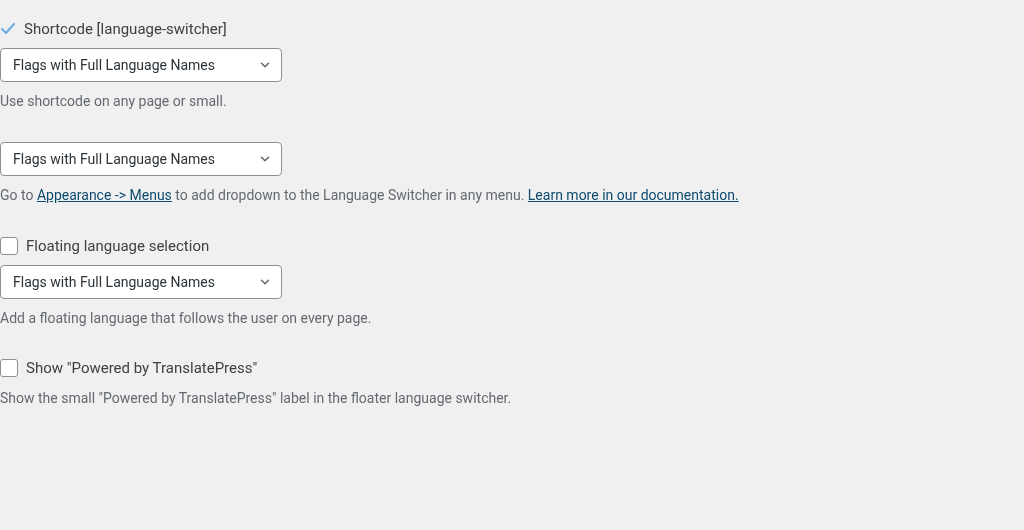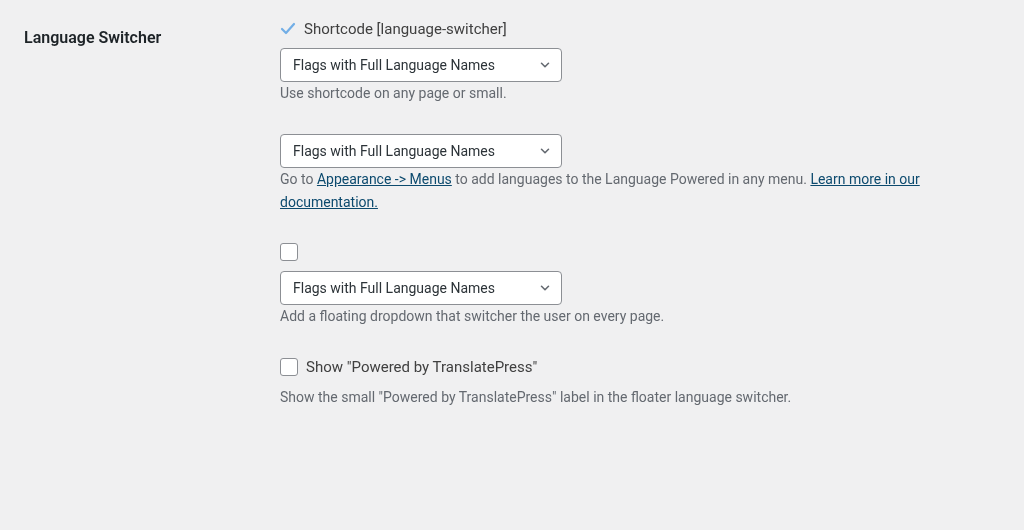--- a/index.html
+++ b/index.html
@@ -58,20 +58,21 @@
       cursor: pointer;
     }
     .section-title {
       font-weight: 400;
       font-size: 15px;
       color: #404040;
     }
     .select-wrap {
       position: relative;
       display: inline-block;
+      margin-bottom: 8px;
       margin-right: 10px;
     }
     .select {
       appearance: none;
       -webkit-appearance: none;
       background: #fff;
       border: 1px solid #8c8f94;
       border-radius: 4px;
       padding: 8px 36px 8px 12px;
       font-size: 14px;
@@ -101,23 +102,20 @@
     .selects-row {
       display: flex;
       flex-wrap: wrap;
       gap: 0;
     }
   </style>
 </head>
 <body>
 
 <div class="settings-row">
-  <div class="label-col">
-    <h3>Language Switcher</h3>
-  </div>
   <div class="content-col">
 
     <div class="section">
       <div class="section-header">
         <svg class="checkmark" viewBox="0 0 16 16" fill="none">
           <path d="M2 8L6 12L14 3" stroke="currentColor" stroke-width="2.2" stroke-linecap="round" stroke-linejoin="round"></path>
         </svg>
         <span class="section-title">Shortcode [language-switcher]</span>
       </div>
       <div class="select-wrap">
@@ -134,39 +132,40 @@
     <div class="section">
       <div class="select-wrap">
         <select class="select">
           <option>Flags with Full Language Names</option>
         </select>
         <svg class="select-arrow" width="14" height="14" viewBox="0 0 16 16">
           <path d="M4 6L8 10L12 6" stroke="currentColor" stroke-width="1.8" fill="none" stroke-linecap="round" stroke-linejoin="round"></path>
         </svg>
       </div>
       <div class="helper-text">
-        <span>Go to </span><a class="link">Appearance -&gt; Menus</a><span> to add languages to the Language Powered in any menu. </span><a class="link">Learn more in our documentation.</a>
+        <span>Go to </span><a class="link">Appearance -&gt; Menus</a><span> to add dropdown to the Language Switcher in any menu. </span><a class="link">Learn more in our documentation.</a>
       </div>
     </div>
 
     <div class="section">
       <div class="section-header">
         <div class="checkbox"></div>
+        <span class="section-title">Floating language selection</span>
       </div>
       <div class="selects-row">
         <div class="select-wrap">
           <select class="select">
             <option>Flags with Full Language Names</option>
           </select>
           <svg class="select-arrow" width="14" height="14" viewBox="0 0 16 16">
             <path d="M4 6L8 10L12 6" stroke="currentColor" stroke-width="1.8" fill="none" stroke-linecap="round" stroke-linejoin="round"></path>
           </svg>
         </div>
       </div>
-      <div class="helper-text">Add a floating dropdown that switcher the user on every page.</div>
+      <div class="helper-text">Add a floating language that follows the user on every page.</div>
     </div>
 
     <div class="section">
       <div class="section-header">
         <div class="checkbox"></div>
         <span class="section-title">Show "Powered by TranslatePress"</span>
       </div>
       <div class="helper-text">Show the small "Powered by TranslatePress" label in the floater language switcher.</div>
     </div>
 

